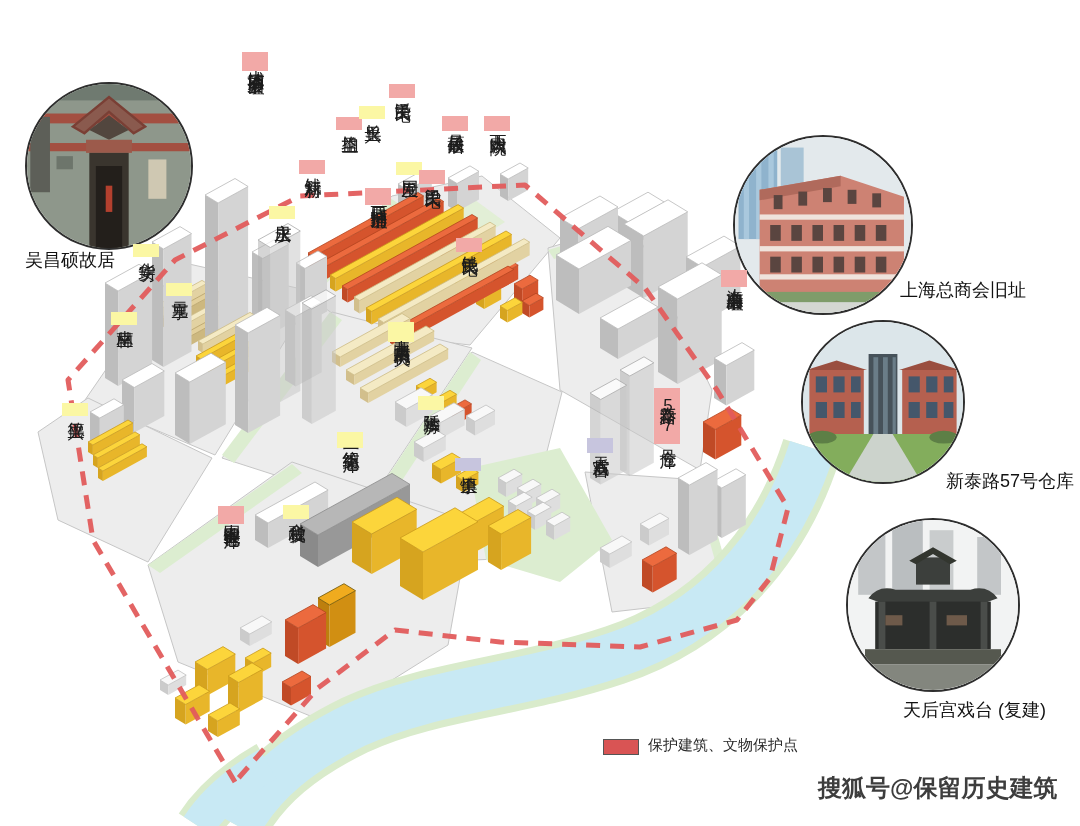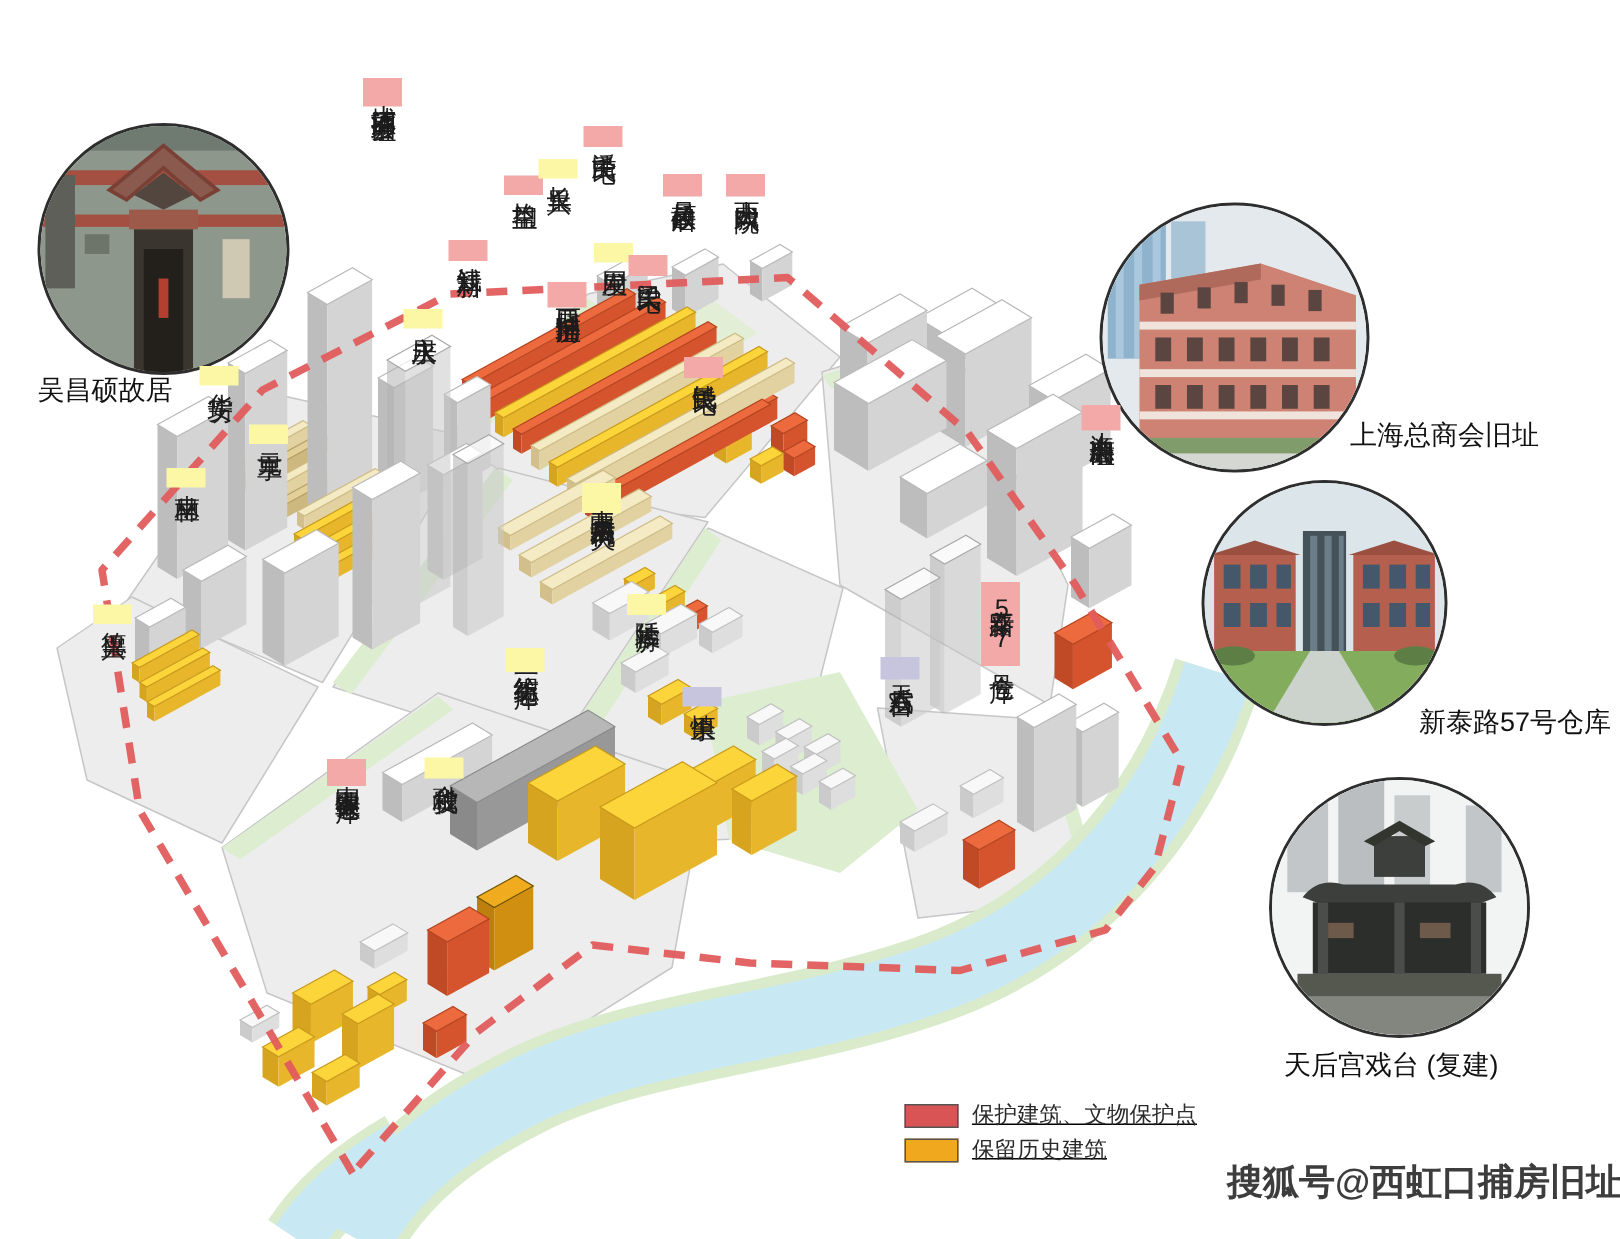--- a/index.html
+++ b/index.html
@@ -12,21 +12,21 @@
           color:#1c1c1c;text-align:center;white-space:nowrap;z-index:30;}
   .pink{background:#f2a9a7;}
   .yellow{background:#fbf7a4;}
   .lavender{background:#c7c5de;}
   
   .photo{position:absolute;border-radius:50%;overflow:hidden;border:2px solid #2e2e2e;z-index:20;}
   .photo svg{display:block;width:100%;height:100%;}
   .caption{position:absolute;font-size:18px;color:#111;z-index:25;white-space:nowrap;}
   
   .legend{position:absolute;left:603px;top:732px;z-index:25;}
-  .legend-row{display:flex;align-items:center;height:23px;text-decoration:underline;}
+  .legend-row{display:flex;align-items:flex-end;height:23px;}
   .legend-swatch{width:34px;height:14px;border:1px solid #555;margin-right:9px;flex:0 0 auto;}
   .sw-0{background:#d95454;}
   .sw-1{background:#f0a81e;}
   .sw-2{background:#f6f2a0;}
   .legend-label{font-size:15px;color:#2a2a2a;white-space:nowrap;}
   
   .watermark{position:absolute;left:818px;top:772px;width:262px;font-size:24px;font-weight:bold;
              color:#3d3d3d;letter-spacing:0px;z-index:40;white-space:nowrap;
              text-shadow:2px 2px 0 rgba(255,255,255,.95),-1px -1px 0 rgba(255,255,255,.8),1px -1px 0 rgba(255,255,255,.8),-1px 1px 0 rgba(255,255,255,.8);}
 </style>
@@ -480,28 +480,24 @@
       <rect x="16" y="48" width="68" height="28" fill="#2c2e2c"></rect>
       <rect x="18" y="48" width="4" height="28" fill="#4a4d4a"></rect>
       <rect x="48" y="48" width="4" height="28" fill="#4a4d4a"></rect>
       <rect x="78" y="48" width="4" height="28" fill="#4a4d4a"></rect>
       <rect x="22" y="56" width="10" height="6" fill="#6e5a4a"></rect>
       <rect x="58" y="56" width="12" height="6" fill="#6e5a4a"></rect>
       <rect x="10" y="76" width="80" height="9" fill="#55584f"></rect>
       <rect x="0" y="85" width="100" height="15" fill="#83867e"></rect>
     </svg>
   </div>
-  <div class="caption" style="left:856px;top:698px">天后宫戏台 (复建)</div>
+  <div class="caption" style="left:903px;top:698px">天后宫戏台 (复建)</div>
 
   <div class="legend">
     <div class="legend-row">
       <span class="legend-swatch sw-0"></span>
       <span class="legend-label">保护建筑、文物保护点</span>
     </div>
-    <div class="legend-row">
-      <span class="legend-swatch sw-1"></span>
-      <span class="legend-label">保留历史建筑</span>
-    </div>
   </div>
 
-  <div class="watermark">搜狐号@西虹口捕房旧址</div>
+  <div class="watermark">搜狐号@保留历史建筑</div>
 
 </div>
 
 </body></html>

